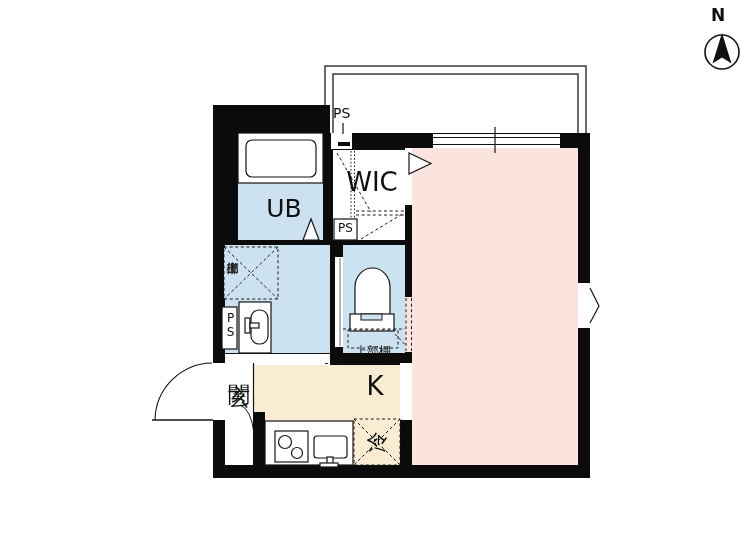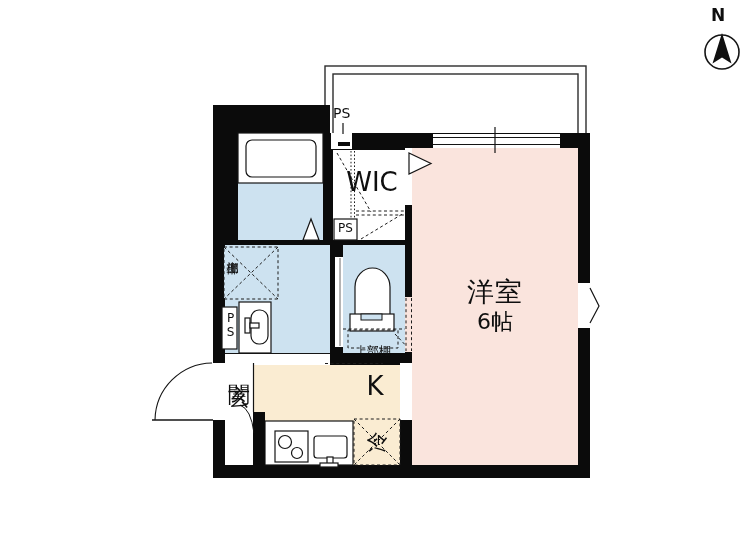--- a/index.html
+++ b/index.html
@@ -137,33 +137,30 @@
     <polygon points="722,33 712.5,63.5 722,57.5 731.5,63.5" fill="#101010"></polygon>
   </g>
 </svg>
 
 <div class="lbl" style="left:711px;top:7px;width:22px;font-size:17px;font-weight:bold;">N</div>
 
 <div class="lbl" style="left:333px;top:106px;font-size:14px;">PS</div>
 
 <div class="lbl ctr" style="left:336px;top:169px;width:72px;font-size:26px;">WIC</div>
 
+<div class="lbl ctr" style="left:244px;top:196px;width:80px;font-size:25px;">UB</div>
 
 <div class="lbl vert" style="left:226px;top:252px;font-size:12px;">上部棚</div>
 
 <div class="lbl vert" style="left:224px;top:311px;font-size:12px;">PS</div>
 
 <div class="lbl ctr" style="left:334px;top:222px;width:23px;font-size:12px;">PS</div>
 
 <div class="lbl ctr" style="left:349px;top:333px;width:48px;font-size:12px;margin-top:12px;">上部棚</div>
 
-<div class="lbl ctr" style="left:412px;top:278px;width:166px;">
-  <div class="room-name">洋室</div>
-  <div class="room-size">6帖</div>
-</div>
 
 <div class="lbl ctr" style="left:345px;top:373px;width:60px;font-size:26px;">K</div>
 
 <div class="lbl vert" style="left:228px;top:367px;font-size:22px;">玄関</div>
 
 <div class="lbl rotate-box" style="left:354px;top:419px;width:46px;height:46px;">
   <span class="rot90ccw" style="font-size:21px;">冷</span>
 </div>
 
 </div>

